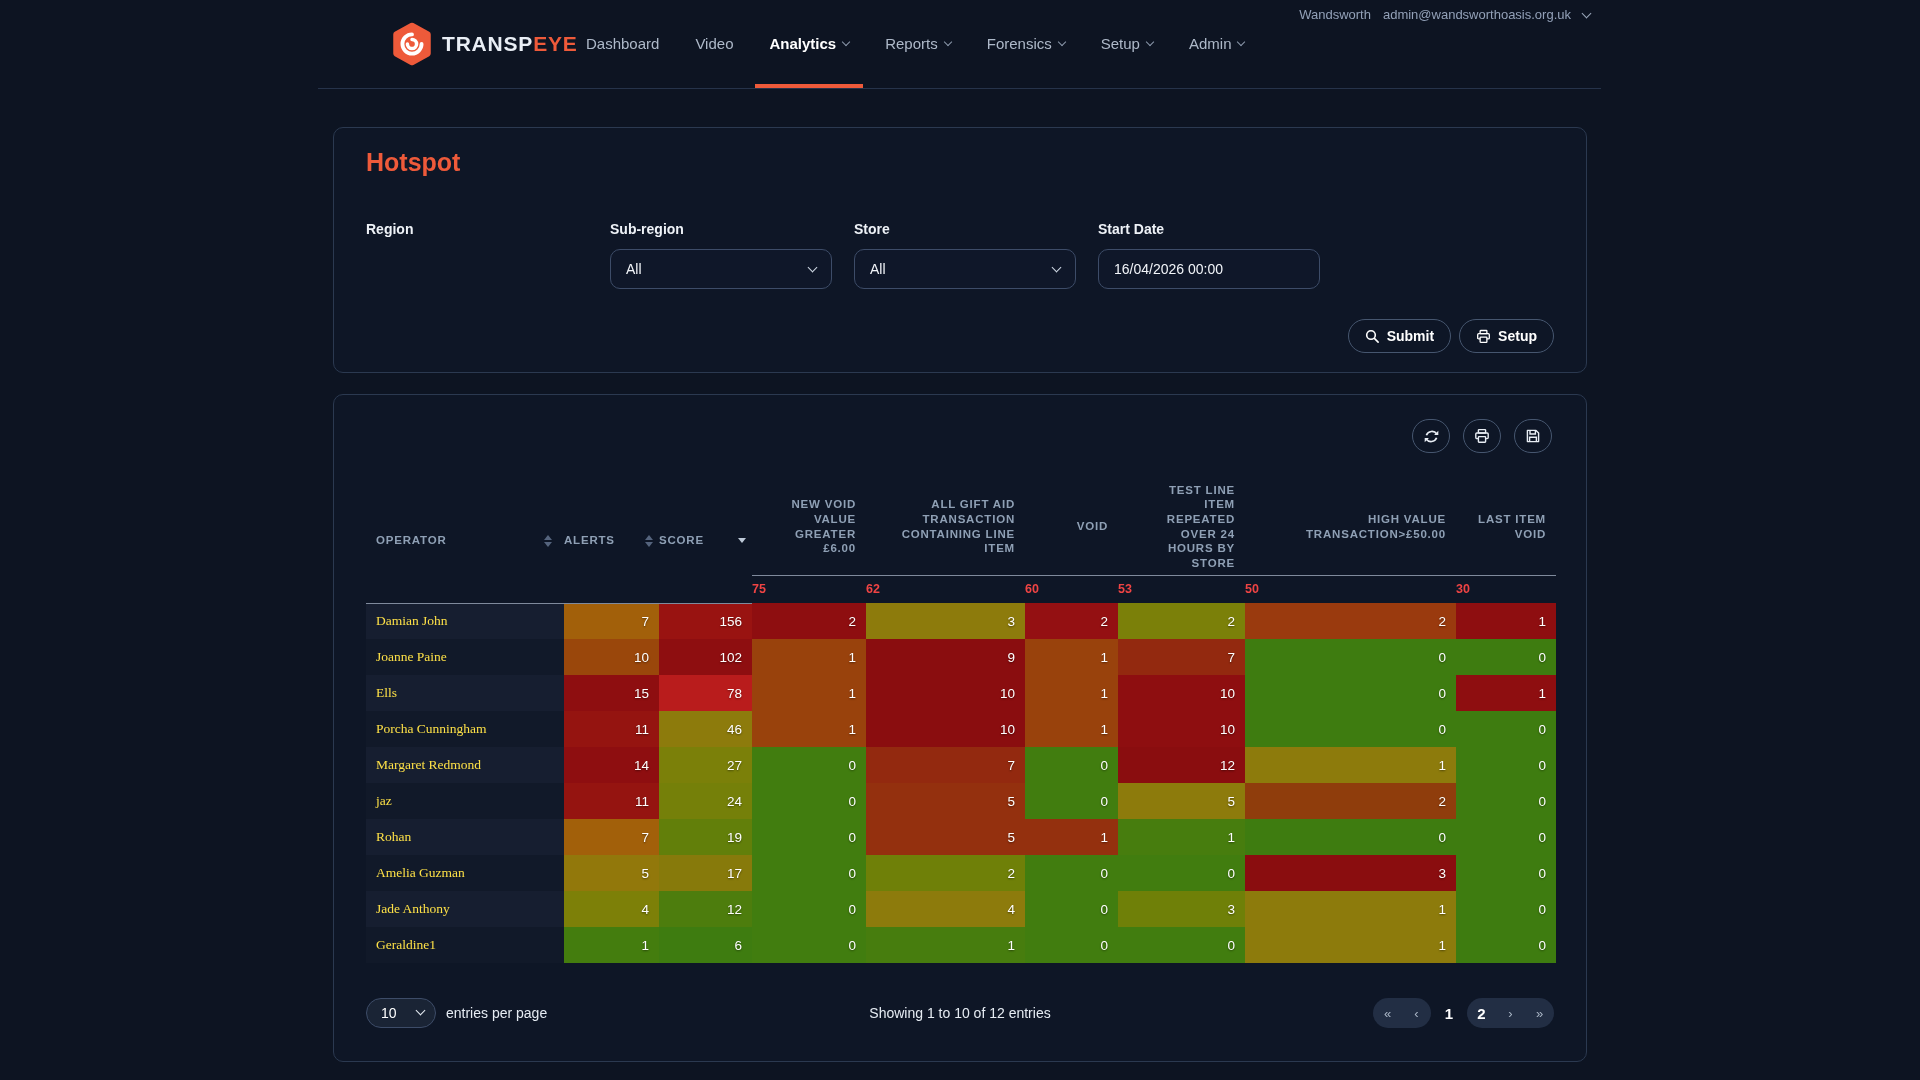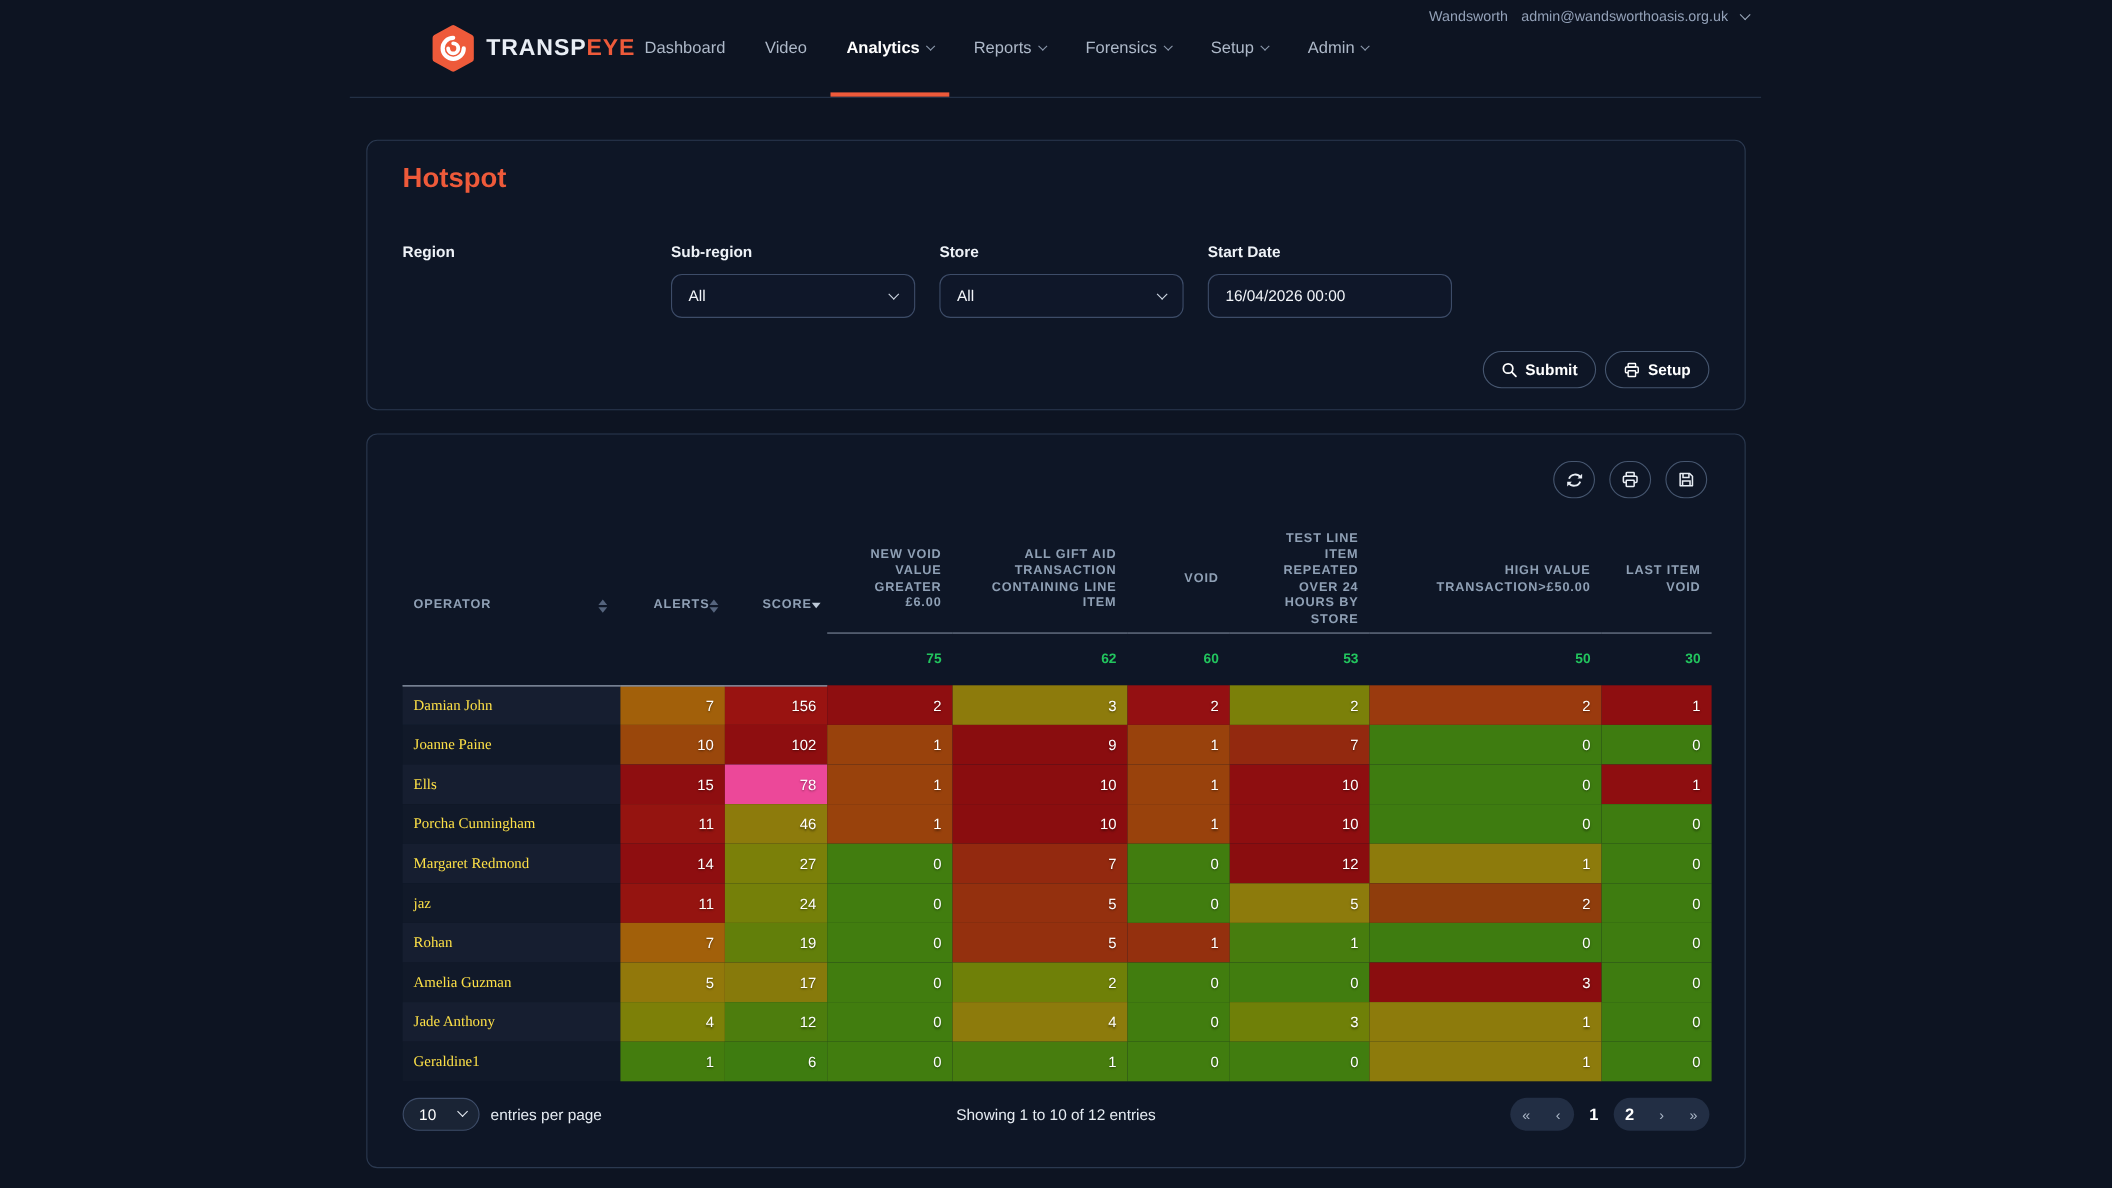--- a/index.html
+++ b/index.html
@@ -46,28 +46,28 @@
   .toolbar{ position:absolute; top:24px; right:34px; display:flex; gap:13px; }
   .icon-btn{ width:38px; height:34px; border:1px solid #46566f; border-radius:17px; background:transparent;
     display:flex; align-items:center; justify-content:center; cursor:pointer; }
   table{ position:absolute; left:32px; top:84px; width:1190px; border-collapse:collapse; table-layout:fixed; }
   thead th{ vertical-align:middle; font-size:11.5px; font-weight:bold; letter-spacing:.8px;
     color:#8fa0b5; line-height:1.28; }
   th.col-head{ text-align:right; padding:0 10px 0 18px; border-bottom:1px solid #7f8a9c; height:96px; }
   th.rowspan-head{ border-bottom:1px solid #7f8a9c; }
   .hd-flex{ display:flex; align-items:center; }
   .hd-flex.left{ justify-content:space-between; padding:0 12px 0 10px; }
-  .hd-flex.right{ justify-content:flex-end; gap:0; padding-right:6px; }
+  .hd-flex.right{ justify-content:space-between; gap:0; padding-right:6px; }
   .sort{ display:inline-flex; flex-direction:column; gap:2px; }
   .tri-up{ width:0; height:0; border-left:4px solid transparent; border-right:4px solid transparent;
     border-bottom:5px solid #55647d; }
   .tri-dn{ width:0; height:0; border-left:4px solid transparent; border-right:4px solid transparent;
     border-top:5px solid #55647d; }
   .sort.desc .tri-dn{ border-top-color:#bdc9d8; }
-  td.weight{ height:48px; text-align:right; padding-right:10px; font-size:12.5px; font-weight:bold; color:#22c55e; }
+  td.weight{ height:28px; padding-right:10px; font-size:12.5px; font-weight:bold; color:#ef4444; }
   tbody td{ height:36px; font-size:13.5px; }
   td.op-name{ padding-left:10px; color:#fde047;font-family:Liberation Serif, serif; }
   tbody tr:nth-child(odd) td.op-name{ background:#161e30; }
   tbody tr:nth-child(even) td.op-name{ background:#111929; }
   td.heat{ text-align:right; padding-right:10px; color:#fff; text-shadow:0 1px 2px rgba(0,0,0,.45); }
   
   .table-footer{ position:absolute; left:32px; right:32px; top:600px; height:36px;
     display:flex; align-items:center; }
   .select-wrap{ position:relative; width:70px; height:30px; }
   .select-wrap select{ width:100%; height:100%; background:#1a2435; color:#fff; font-family:inherit;
@@ -294,21 +294,21 @@
           <td class="heat" style="background: rgb(153, 66, 12);">1</td>
           <td class="heat" style="background: rgb(138, 13, 15);">9</td>
           <td class="heat" style="background: rgb(153, 66, 12);">1</td>
           <td class="heat" style="background: rgb(147, 41, 15);">7</td>
           <td class="heat" style="background: rgb(62, 124, 16);">0</td>
           <td class="heat" style="background: rgb(62, 124, 16);">0</td>
         </tr>
         <tr>
           <td class="op-name">Ells</td>
           <td class="heat" style="background: rgb(142, 14, 16);">15</td>
-          <td class="heat" style="background: #ec4899;">78</td>
+          <td class="heat" style="background: #b91c1c;">78</td>
           <td class="heat" style="background: rgb(153, 66, 12);">1</td>
           <td class="heat" style="background: rgb(138, 13, 15);">10</td>
           <td class="heat" style="background: rgb(153, 66, 12);">1</td>
           <td class="heat" style="background: rgb(142, 14, 16);">10</td>
           <td class="heat" style="background: rgb(62, 124, 16);">0</td>
           <td class="heat" style="background: rgb(142, 14, 16);">1</td>
         </tr>
         <tr>
           <td class="op-name">Porcha Cunningham</td>
           <td class="heat" style="background: rgb(149, 20, 16);">11</td>

